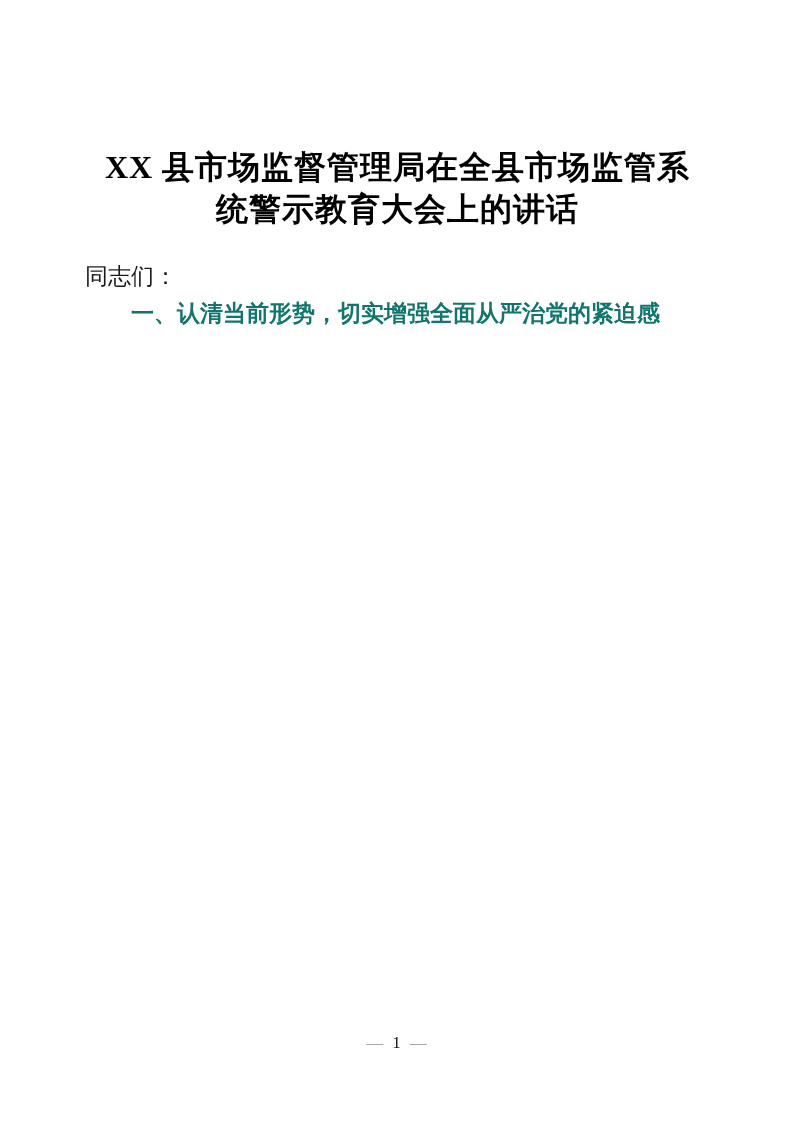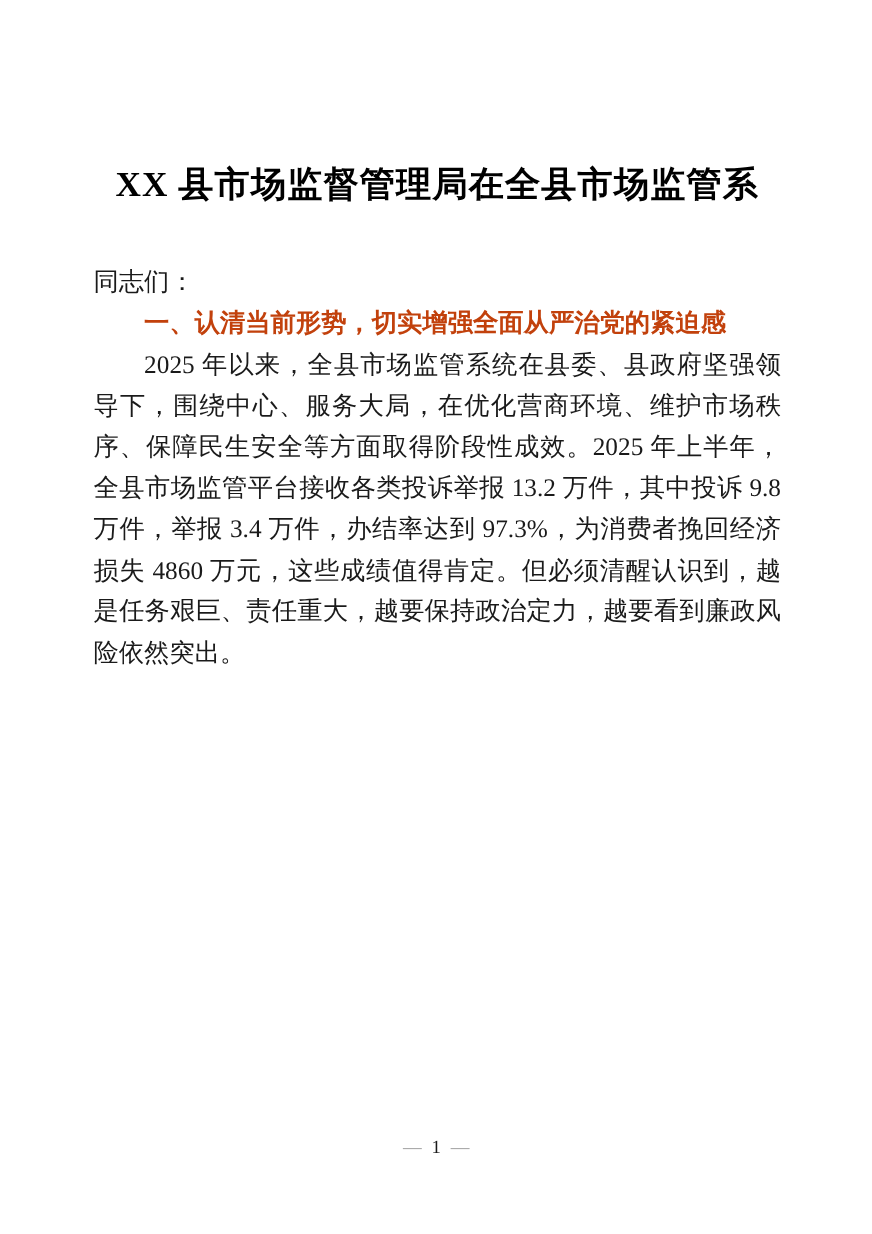--- a/index.html
+++ b/index.html
@@ -22,40 +22,40 @@
   .doc-title {
     margin-top: 146px;
     text-align: center;
     font-weight: 900;
     font-size: 32px;
     line-height: 42px;
     letter-spacing: 1px;
     color: #000;
   }
   .doc-body {
-    margin-top: 50px;
+    margin-top: 28px;
     font-size: 23px;
     line-height: 37.4px;
     text-align: justify;
     text-justify: inter-character;
     color: #1a1a1a;
   }
   .para {
     margin: 0;
     text-indent: 2em;
   }
   .salutation {
     margin: 0;
     text-indent: 0;
   }
   .section-heading {
     margin: 0;
     text-indent: 2em;
     font-weight: bold;
-    color: #c2410c;
+    color: #0f766e;
   }
   .footer {
     position: absolute;
     top: 1032px;
     left: 0;
     width: 100%;
     text-align: center;
     font-size: 17px;
     line-height: 22px;
     color: #000;
@@ -69,26 +69,26 @@
   }
 </style>
 </head>
 <body>
 
 <div class="page">
   <div class="content">
 
     <div class="doc-title">
       <div>XX 县市场监督管理局在全县市场监管系</div>
+      <div>统警示教育大会上的讲话</div>
     </div>
 
     <div class="doc-body">
       <p class="salutation">同志们：</p>
       <p class="section-heading">一、认清当前形势，切实增强全面从严治党的紧迫感</p>
-      <p class="para">2025 年以来，全县市场监管系统在县委、县政府坚强领导下，围绕中心、服务大局，在优化营商环境、维护市场秩序、保障民生安全等方面取得阶段性成效。2025 年上半年，全县市场监管平台接收各类投诉举报 13.2 万件，其中投诉 9.8 万件，举报 3.4 万件，办结率达到 97.3%，为消费者挽回经济损失 4860 万元，这些成绩值得肯定。但必须清醒认识到，越是任务艰巨、责任重大，越要保持政治定力，越要看到廉政风险依然突出。</p>
     </div>
 
   </div>
 
   <div class="footer">
     <span class="dash">—</span><span class="page-num">1</span><span class="dash">—</span>
   </div>
 </div>
 
 </body></html>

